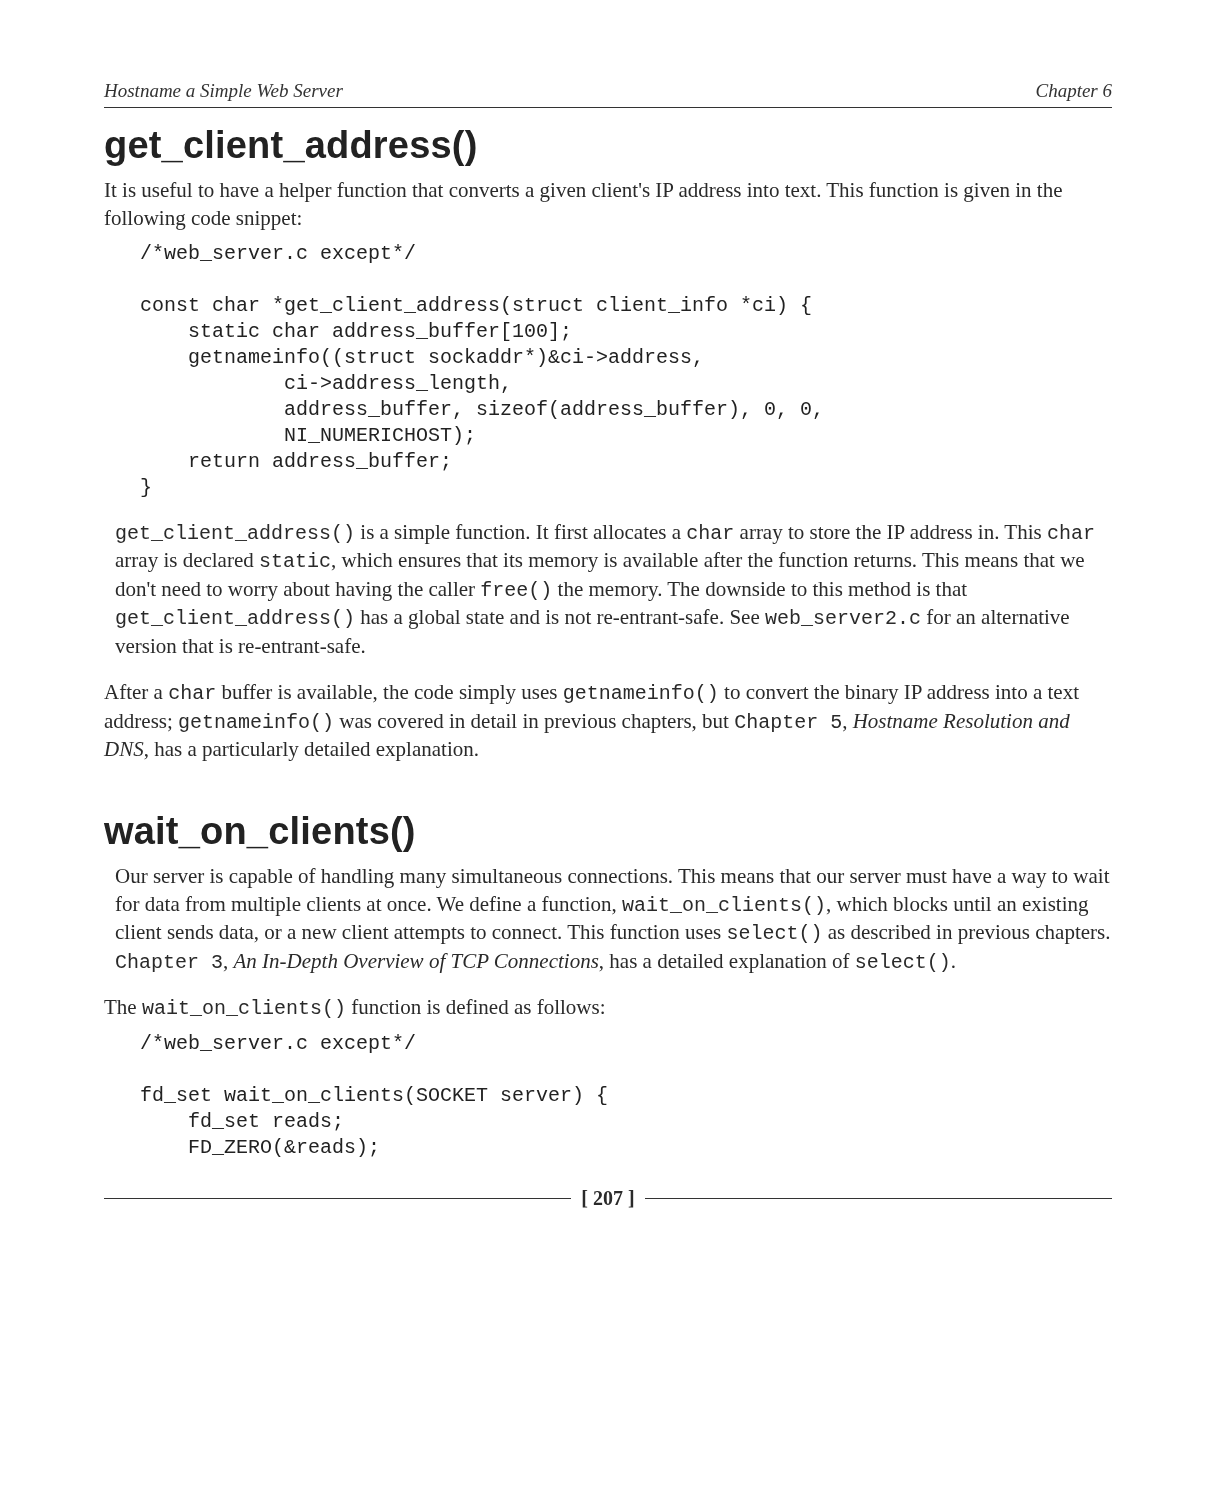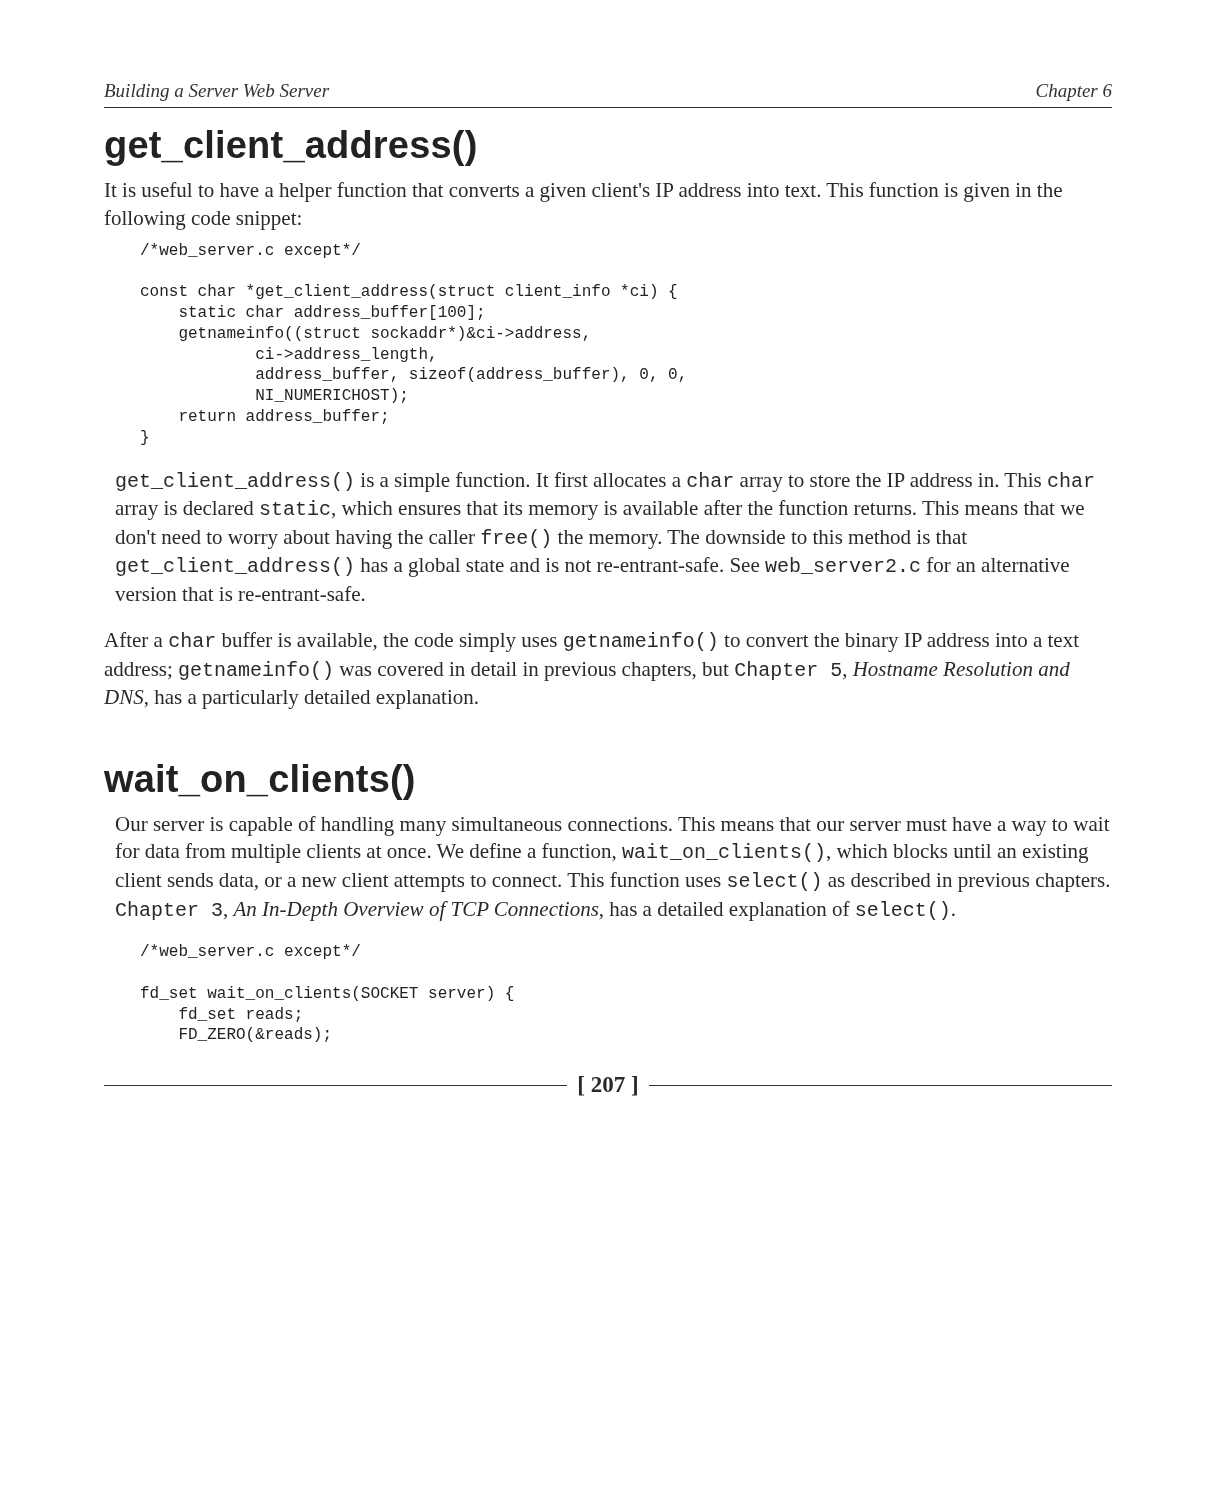--- a/index.html
+++ b/index.html
@@ -51,50 +51,50 @@
   }
   p.mid {
     margin: 14px 0 18px 0;
   }
   .code-span {
     font-family: "Courier New", Courier, monospace;
     font-size: 20px;
   }
   pre.codeblock {
     font-family: "Courier New", Courier, monospace;
-    font-size: 16px;
+    font-size: 20px;
     line-height: 1.3;
     white-space: pre;
     margin: 2px 0 18px 36px;
     color: #222;
   }
   .footer {
     position: relative;
     margin-top: 24px;
     display: flex;
     align-items: center;
     justify-content: center;
   }
   .footer .line {
     flex: 1 1 auto;
     border-top: 1.5px solid #333;
   }
   .footer .pn {
     padding: 0 10px;
     font-weight: 700;
-    font-size: 23px;
+    font-size: 20px;
   }
 </style>
 </head>
 <body>
 
 <div class="page">
 
   <div class="running-head">
-    <span>Building a Server Web Server</span>
+    <span>Hostname a Simple Web Server</span>
     <span>Chapter 6</span>
   </div>
   <hr class="rule">
 
   <h2 class="section">get_client_address()</h2>
 
   <p class="tight">It is useful to have a helper function that converts a given client's IP address into text. This function is given in the following code snippet:</p>
 
   <pre class="codeblock">/*web_server.c except*/
 
@@ -114,20 +114,23 @@
   <p class="mid">
     <span>After a </span><span class="code-span">char</span><span> buffer is available, the code simply uses </span><span class="code-span">getnameinfo()</span><span> to convert the binary IP address into a text address; </span><span class="code-span">getnameinfo()</span><span> was covered in detail in previous chapters, but </span><span class="code-span">Chapter 5</span><span>, </span><i>Hostname Resolution and DNS</i><span>, has a particularly detailed explanation.</span>
   </p>
 
   <h2 class="section second">wait_on_clients()</h2>
 
   <p>
     <span>Our server is capable of handling many simultaneous connections. This means that our server must have a way to wait for data from multiple clients at once. We define a function, </span><span class="code-span">wait_on_clients()</span><span>, which blocks until an existing client sends data, or a new client attempts to connect. This function uses </span><span class="code-span">select()</span><span> as described in previous chapters. </span><span class="code-span">Chapter 3</span><span>, </span><i>An In-Depth Overview of TCP Connections</i><span>, has a detailed explanation of </span><span class="code-span">select()</span><span>.</span>
   </p>
 
+  <p class="tight">
+    <span>The </span><span class="code-span">wait_on_clients()</span><span> function is defined as follows:</span>
+  </p>
 
   <pre class="codeblock">/*web_server.c except*/
 
 fd_set wait_on_clients(SOCKET server) {
     fd_set reads;
     FD_ZERO(&amp;reads);</pre>
 
   <div class="footer">
     <div class="line"></div>
     <div class="pn">[ 207 ]</div>

